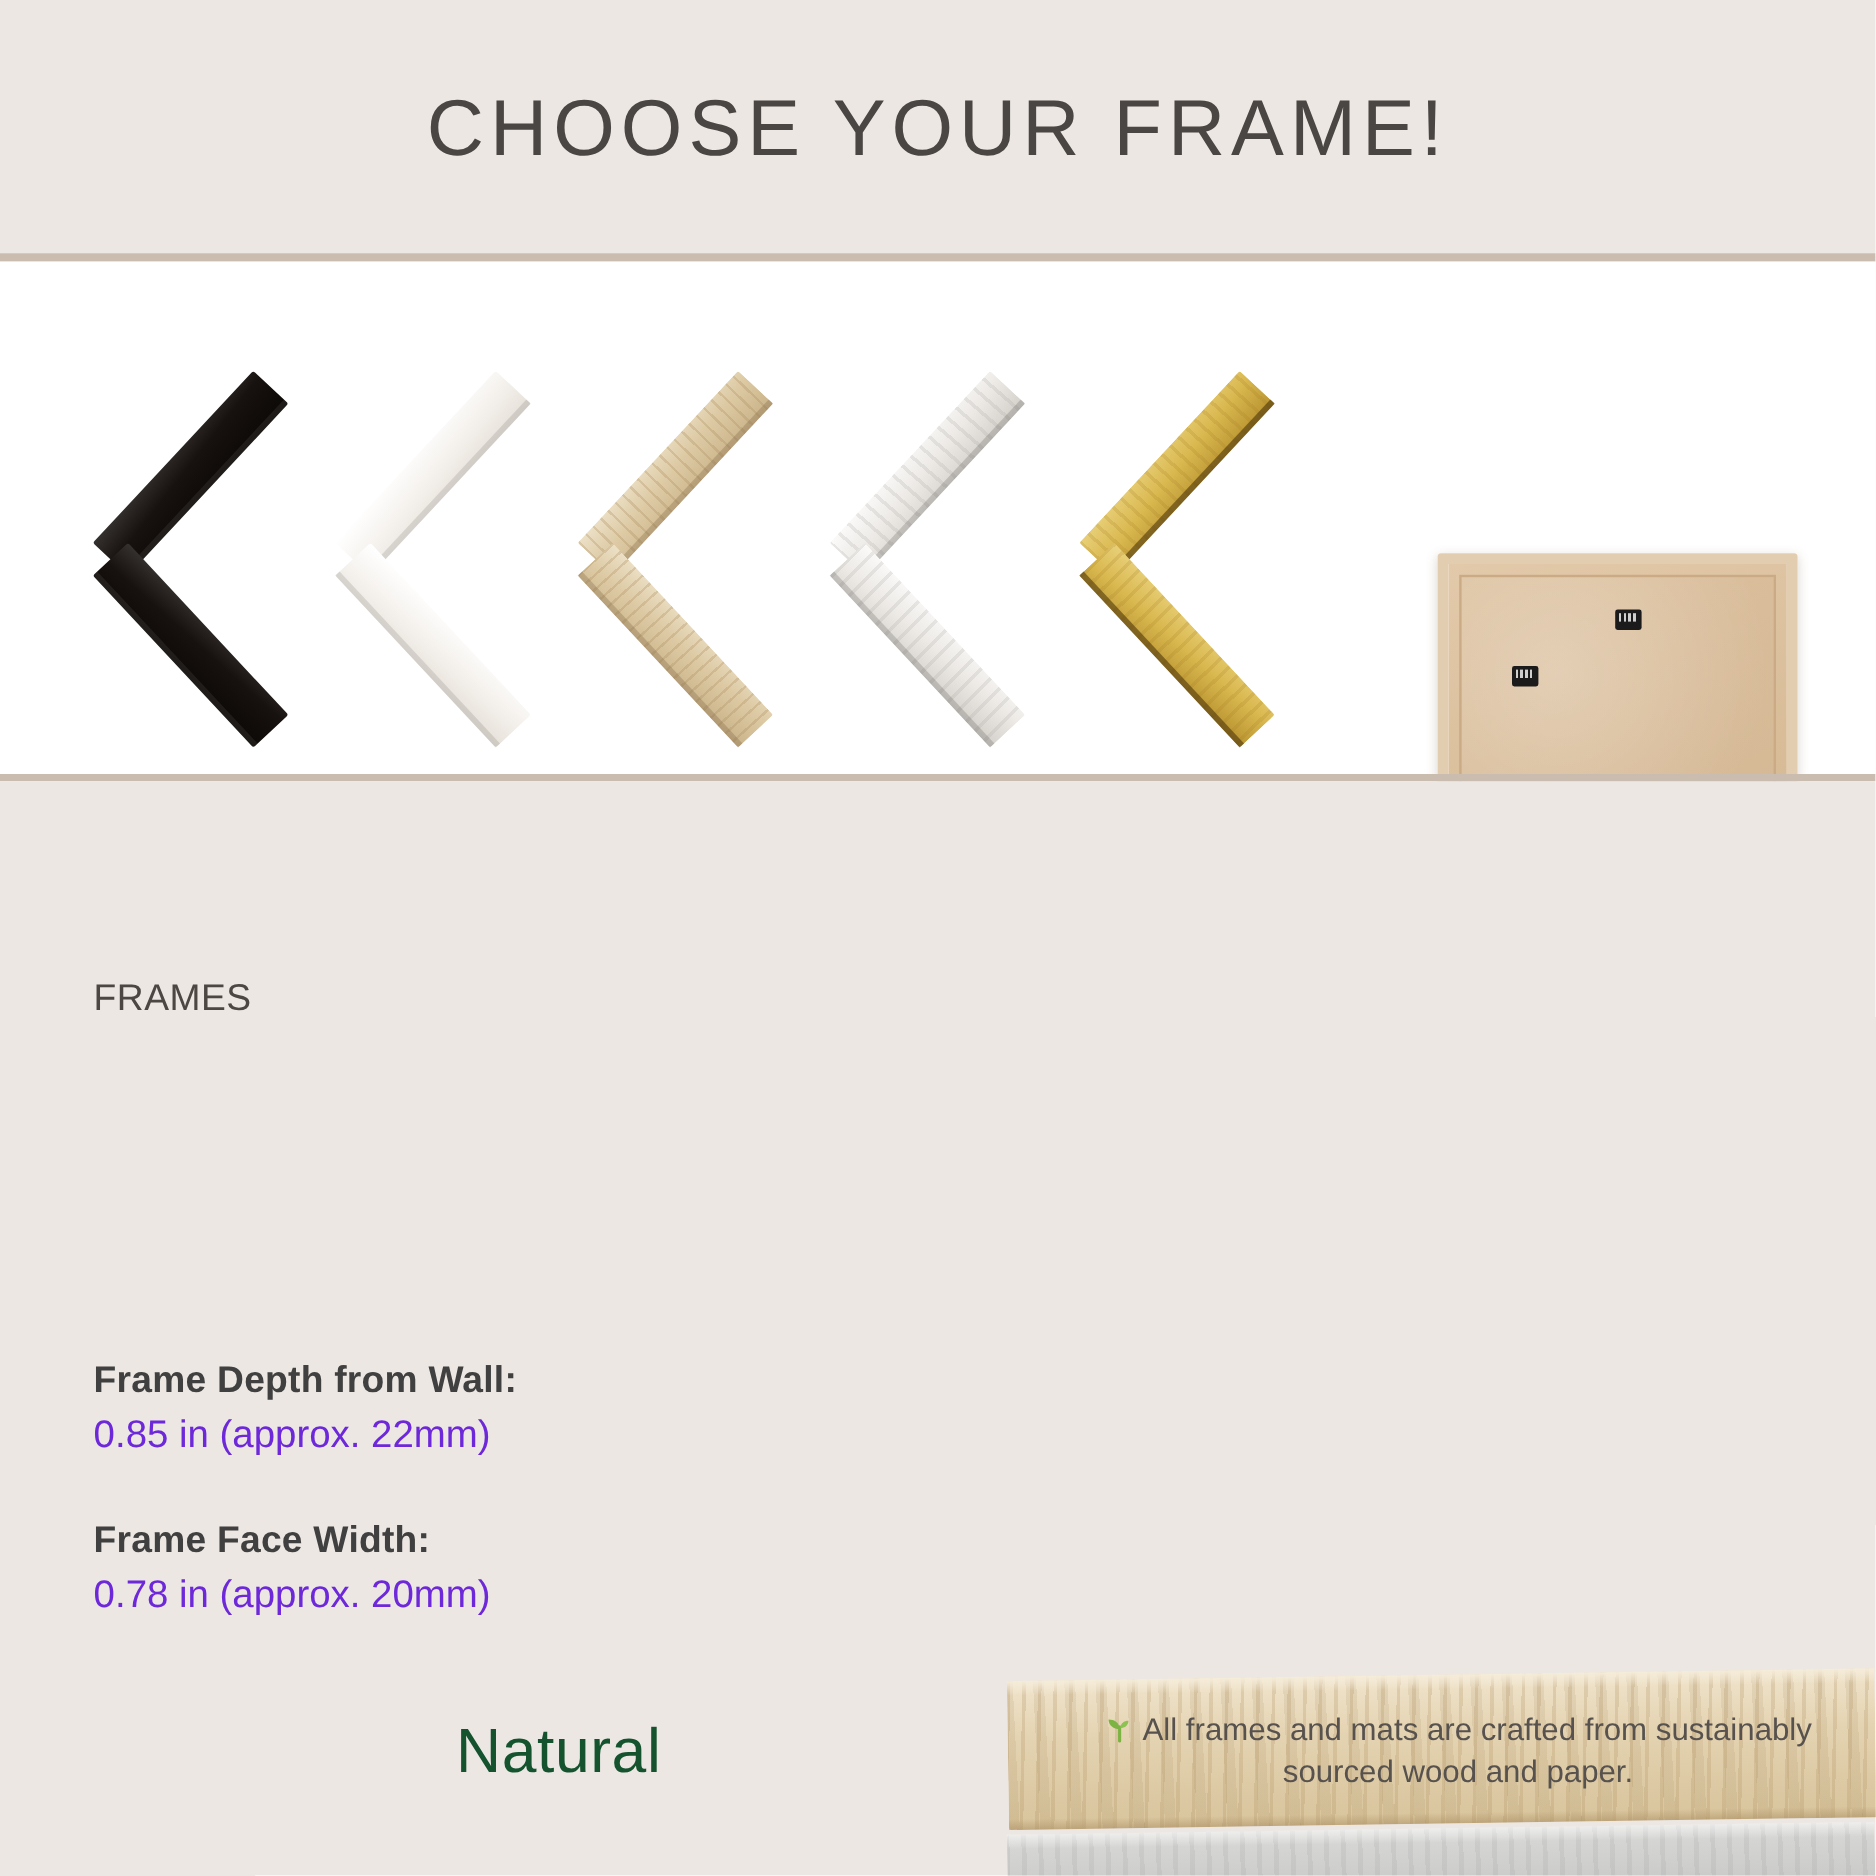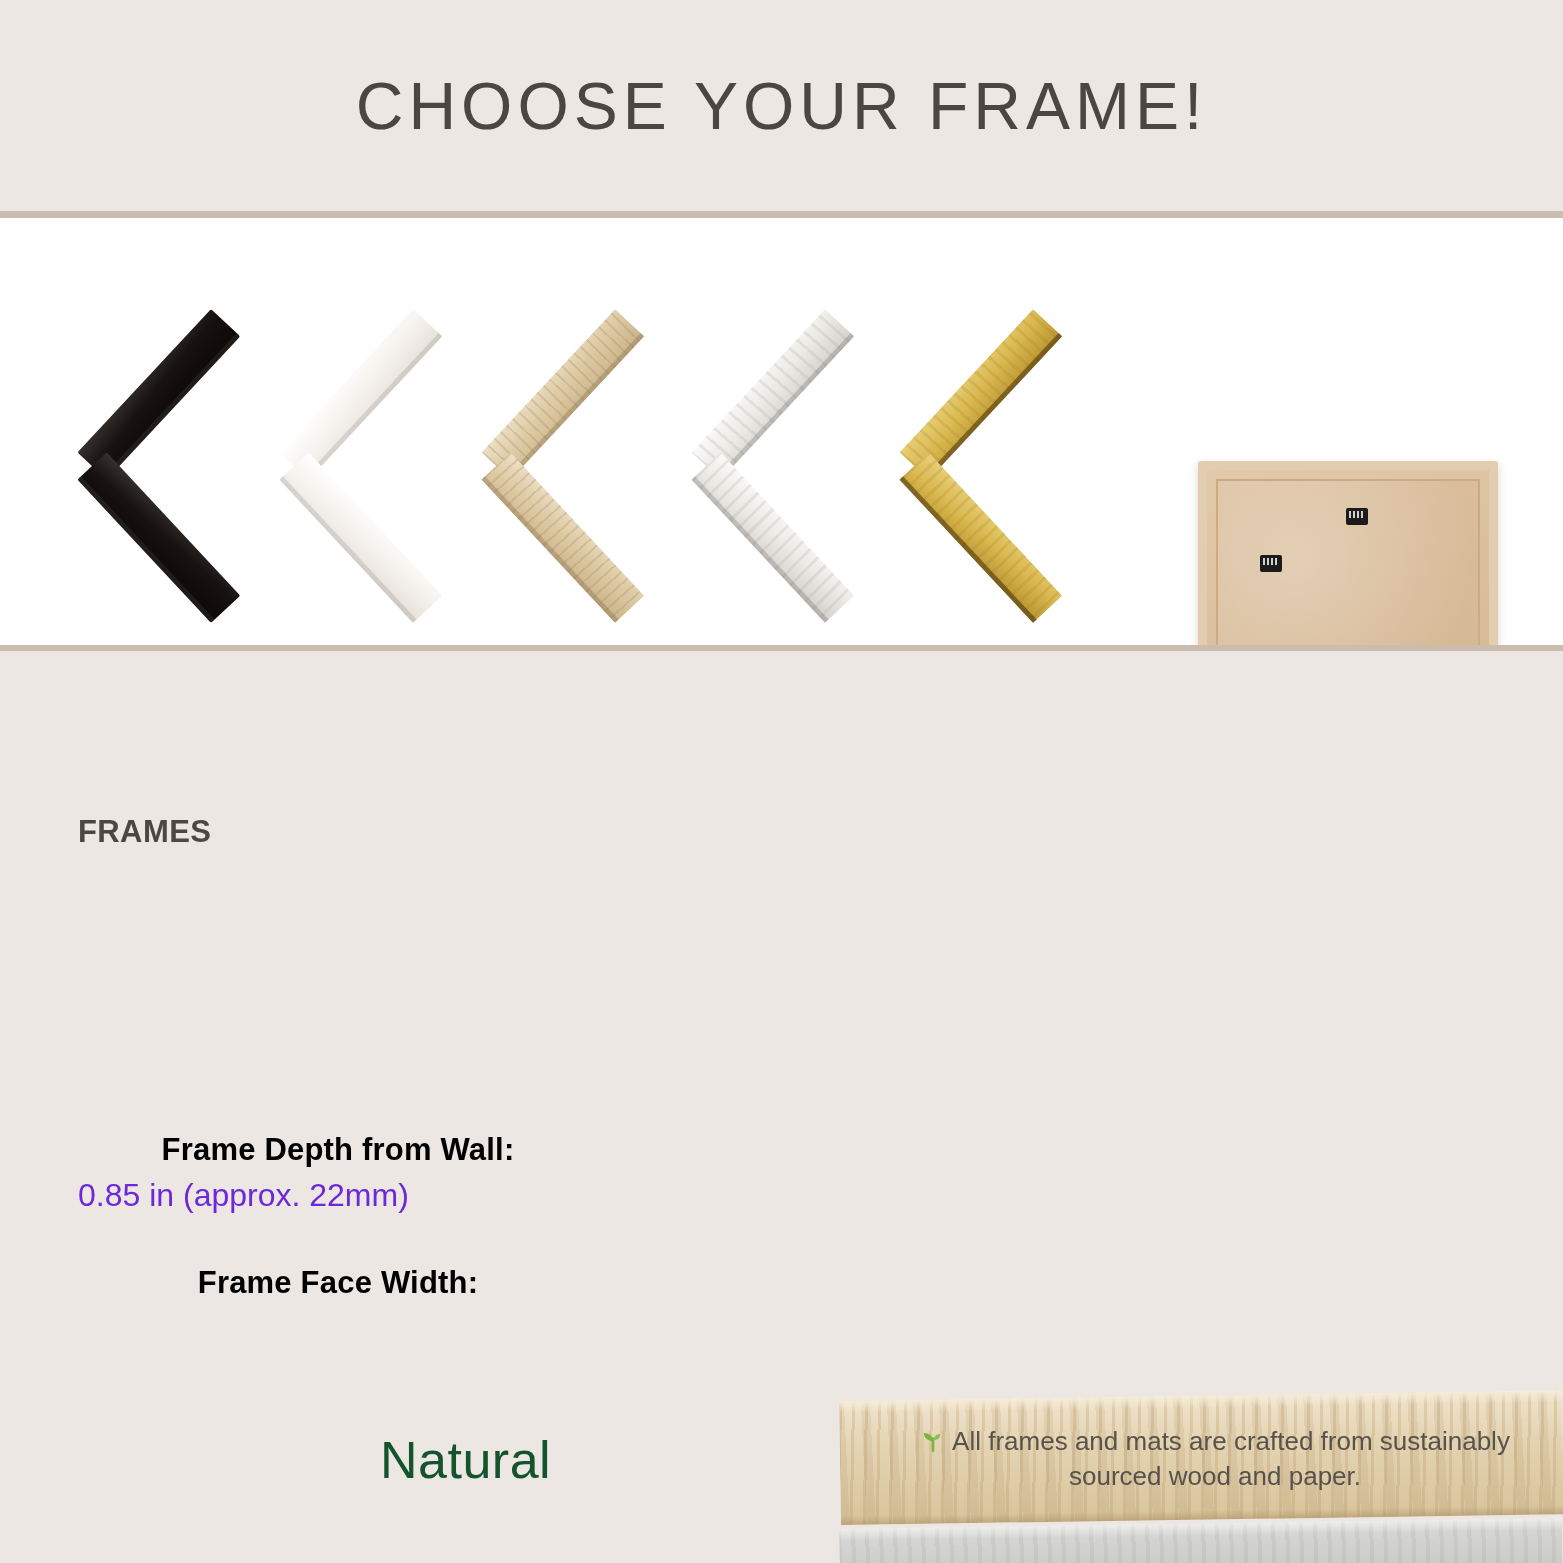--- a/index.html
+++ b/index.html
@@ -126,21 +126,21 @@
   
   .lower {
     position: absolute; left: 0; top: 651px;
     width: 1563px; height: 912px;
     background: #ece7e3;
   }
 
   
   .frames-block { position: absolute; left: 78px; top: 163px; width: 520px; }
   .frames-heading {
-    font-size: 31px; font-weight: 700; color: #4d4744;
+    font-size: 31px; font-weight: 400; color: #4d4744;
     letter-spacing: 0.4px; margin-bottom: 16px;
   }
   .bullets { list-style: none; }
   .bullets li {
     position: relative;
     padding-left: 52px;
     font-size: 33px;
     line-height: 1.32;
     color: #57524e;
     margin-bottom: 4px;
@@ -149,22 +149,22 @@
     content: "";
     position: absolute; left: 14px; top: 17px;
     width: 9px; height: 9px; border-radius: 50%;
     background: #6b6661;
   }
 
   .spec { position: absolute; left: 78px; width: 520px; }
   .spec-a { top: 481px; }
   .spec-b { top: 614px; }
   .spec-label {
-    font-size: 31px; font-weight: 700; color: #000000;
-    letter-spacing: 0.2px; margin-bottom: 9px; text-align: center;
+    font-size: 31px; font-weight: 700; color: #404040;
+    letter-spacing: 0.2px; margin-bottom: 9px;
   }
   .spec-value { font-size: 32px; color: #6d28d9; }
 
   
   .color-label {
     position: absolute;
     right: 763px;
     width: 420px;
     text-align: left;
     font-size: 52px;
@@ -278,20 +278,21 @@
       <div class="frames-heading">FRAMES</div>
     </div>
 
     <div class="spec spec-a">
       <div class="spec-label">Frame Depth from Wall:</div>
       <div class="spec-value">0.85 in (approx. 22mm)</div>
     </div>
 
     <div class="spec spec-b">
       <div class="spec-label">Frame Face Width:</div>
+      <div class="spec-value">0.78 in (approx. 20mm)</div>
     </div>
 
     <div class="color-label" style="top:779px;">Natural</div>
     <div class="color-label" style="top:907px;">Silver</div>
 
     <div class="bar bar-natural">
       <div class="top-bevel"></div>
       <div class="bot-bevel"></div>
     </div>
     <div class="bar bar-silver">

